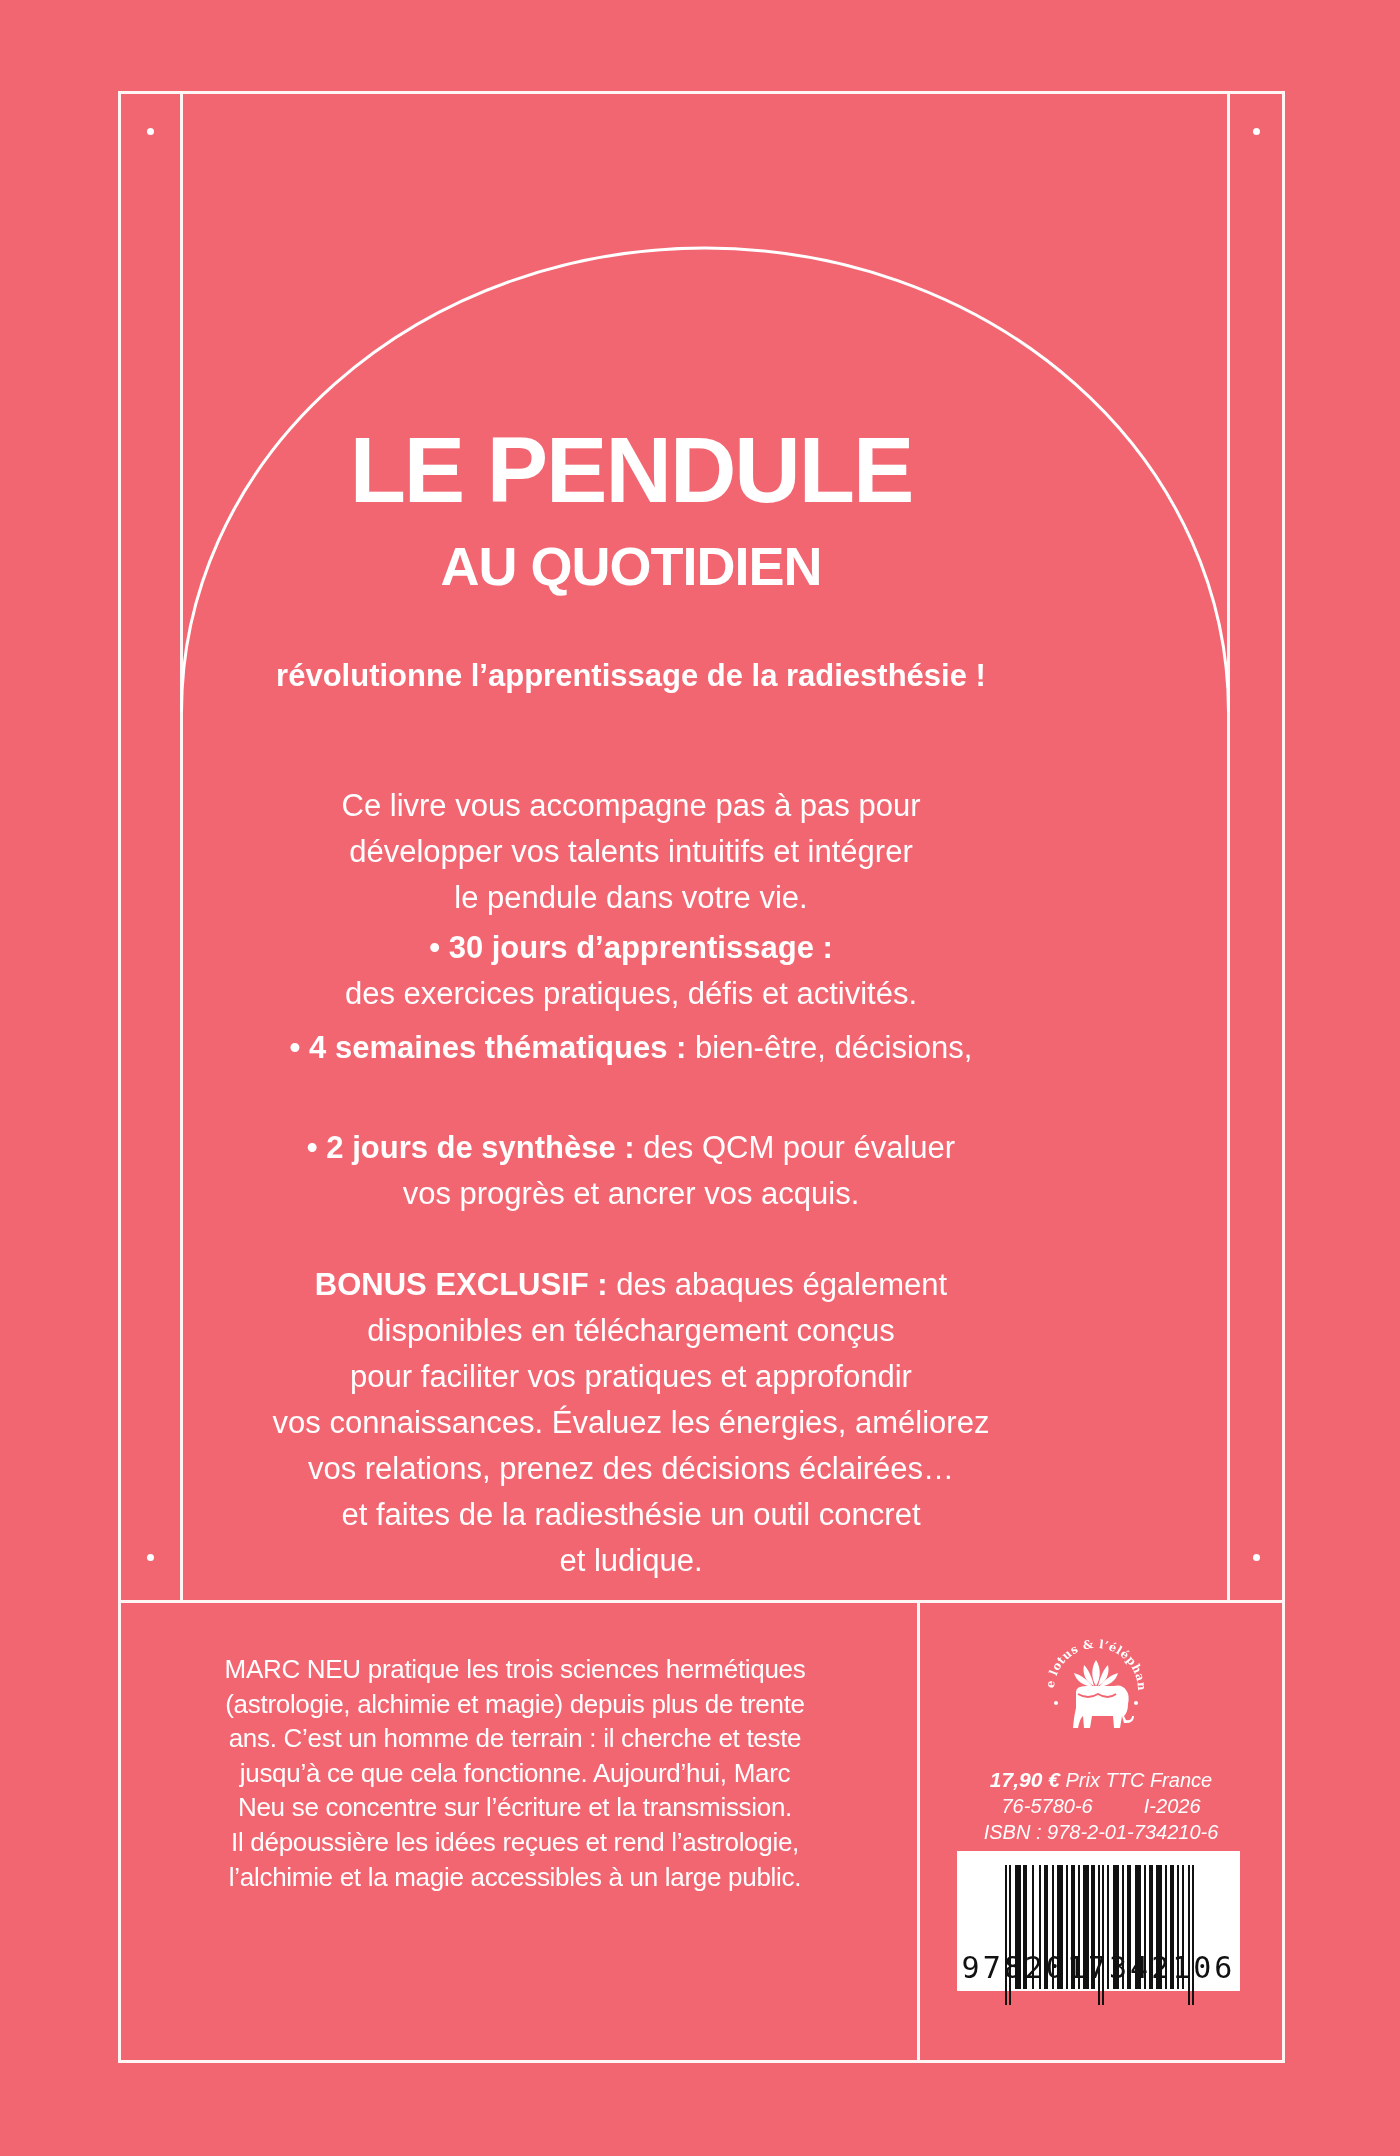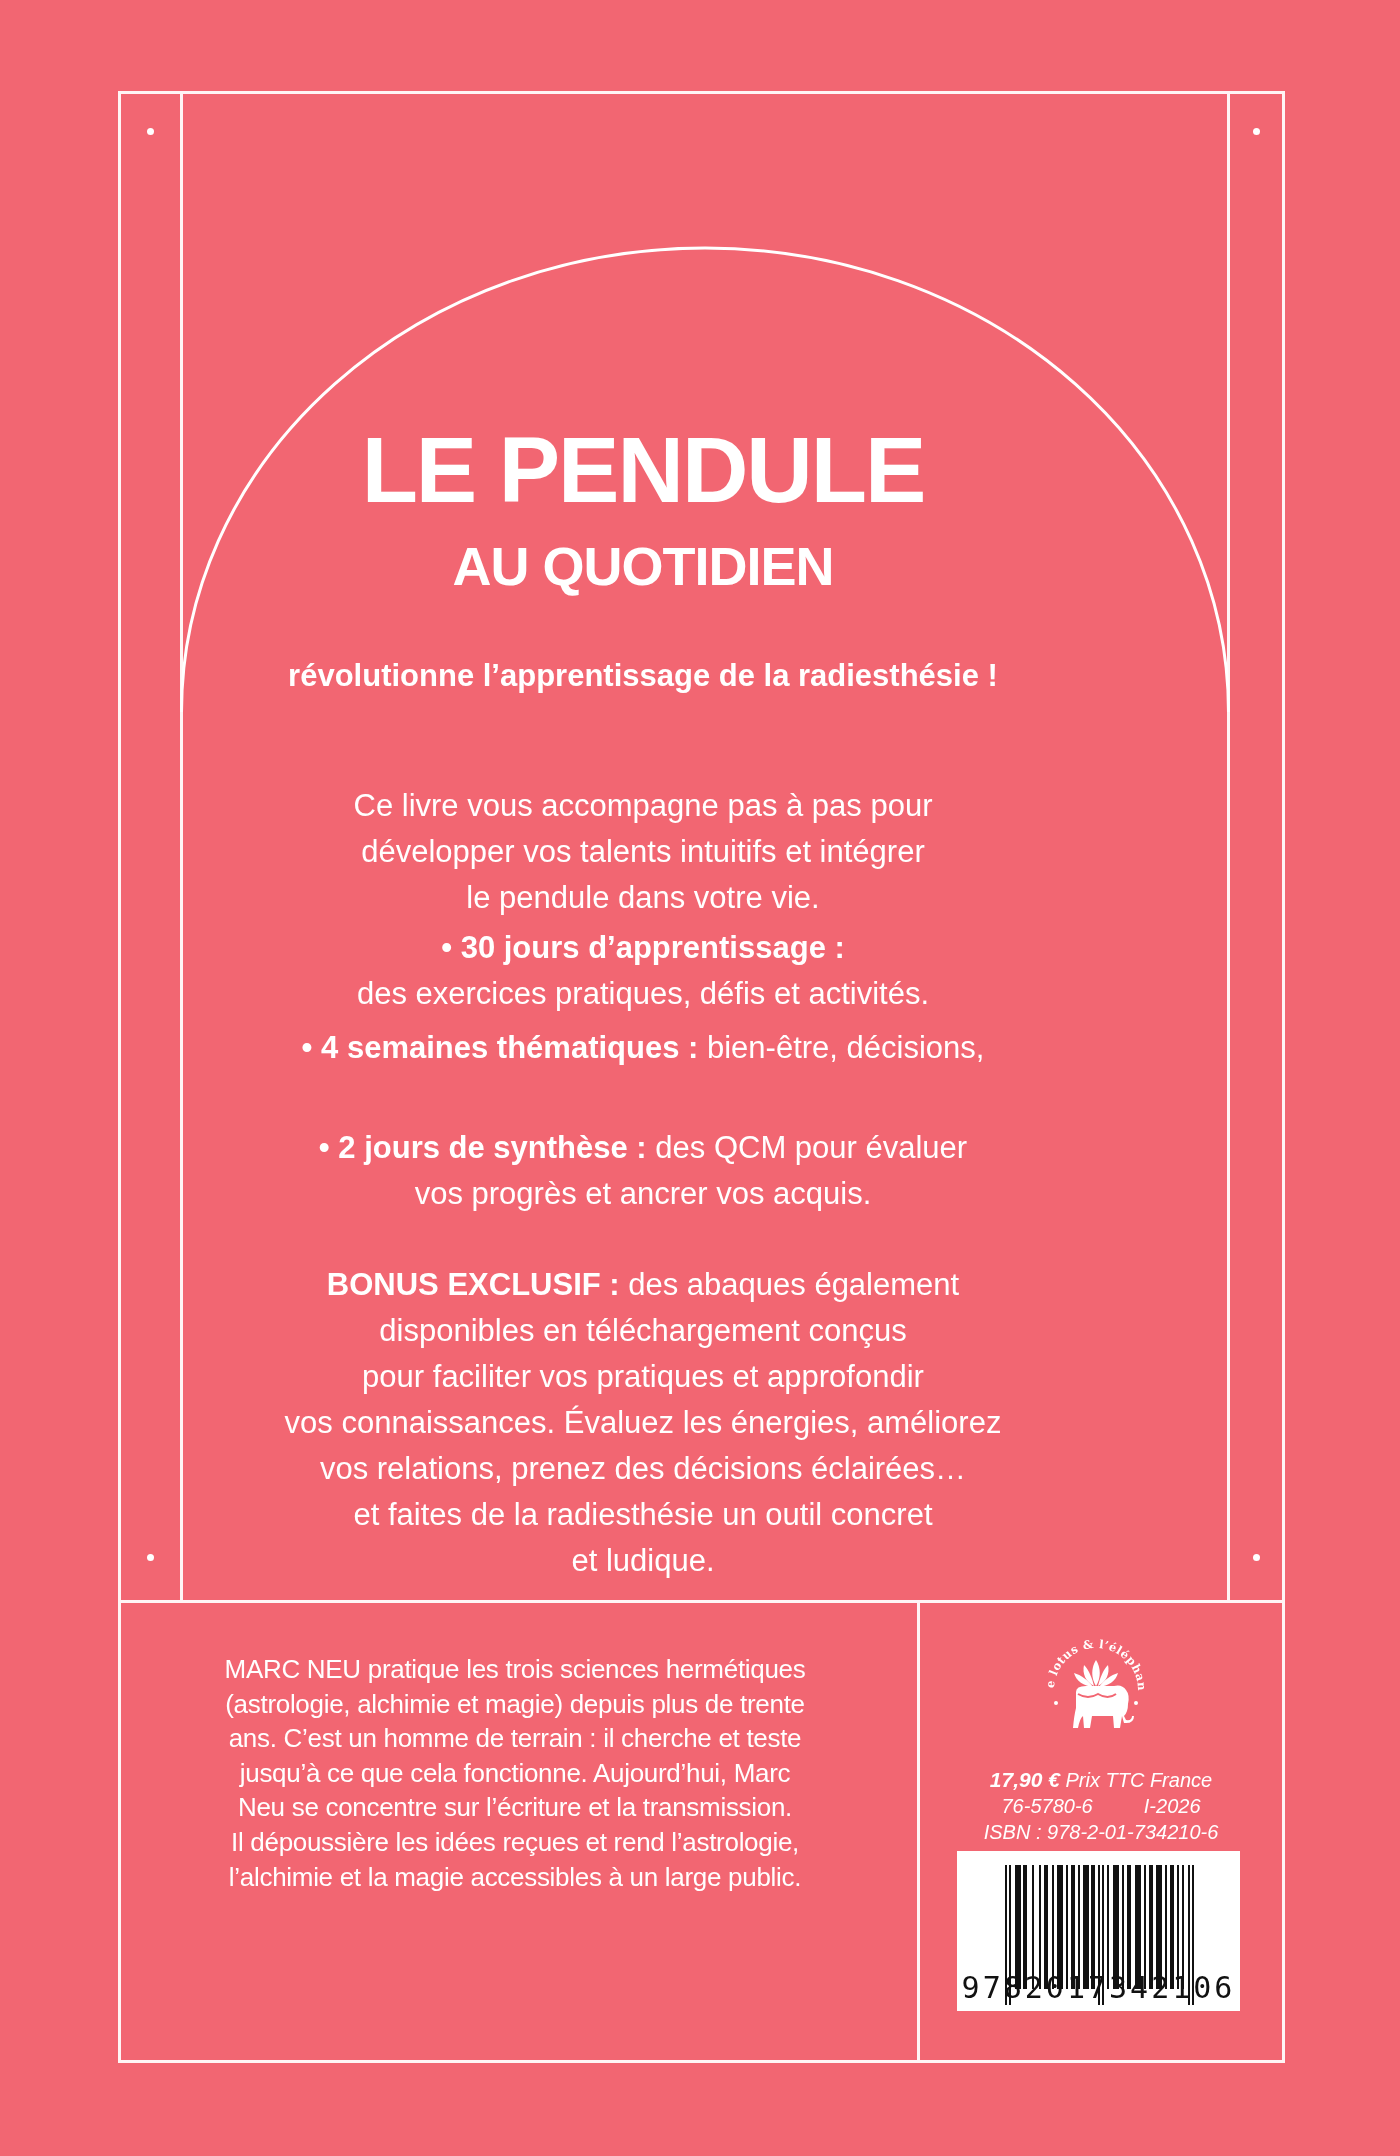--- a/index.html
+++ b/index.html
@@ -4,36 +4,36 @@
 <style>
   html, body { margin:0; padding:0; }
   body {
     width:1400px; height:2156px; position:relative; overflow:hidden;
     background:#F26672; color:#FFFFFF;
     font-family:"Liberation Sans", "DejaVu Sans", sans-serif;
   }
   .abs { position:absolute; }
   .line { position:absolute; background:#FFF5F5; }
   .dot { position:absolute; width:7px; height:7px; border-radius:50%; background:#FFFFFF; }
-  .center-text { position:absolute; left:181px; width:884px; text-align:center;padding-left:20px; }
+  .center-text { position:absolute; left:169px; width:884px; text-align:center;padding-left:20px; }
   .title {
     top:420px; font-size:92px; font-weight:bold; letter-spacing:-2px; line-height:100px;
   }
   .subtitle {
     top:536px; font-size:54px; font-weight:bold; letter-spacing:-1px; line-height:60px;
   }
   .tagline { top:652px; font-size:31px; font-weight:bold; line-height:47px; }
   .para { font-size:31px; line-height:46px; }
   .para b { font-weight:bold; }
   .bio {
     position:absolute; left:155px; top:1652px; width:720px;
     font-size:26px; line-height:34.6px; text-align:center; letter-spacing:-0.3px;
   }
   .price-block { position:absolute; left:920px; width:362px; text-align:center; font-size:20px; line-height:26px;font-style:italic; }
-  .barcode-box { position:absolute; left:957px; top:1851px; width:283px; height:160px; background:#FFFFFF; }
+  .barcode-box { position:absolute; left:957px; top:1851px; width:283px; height:140px; background:#FFFFFF; }
   .barcode-digits { position:absolute; left:0; bottom:6px; width:100%; text-align:center; color:#111; font-family:"DejaVu Sans Mono", monospace; font-size:30px; letter-spacing:3px; }
 </style>
 </head>
 <body>
 
 <div class="line" style="left:118px; top:91px; width:1167px; height:3px;"></div>
 <div class="line" style="left:118px; top:2060px; width:1167px; height:3px;"></div>
 <div class="line" style="left:118px; top:91px; width:3px; height:1972px;"></div>
 <div class="line" style="left:1282px; top:91px; width:3px; height:1972px;"></div>
 <div class="line" style="left:180px; top:91px; width:3px; height:1511px;"></div>

